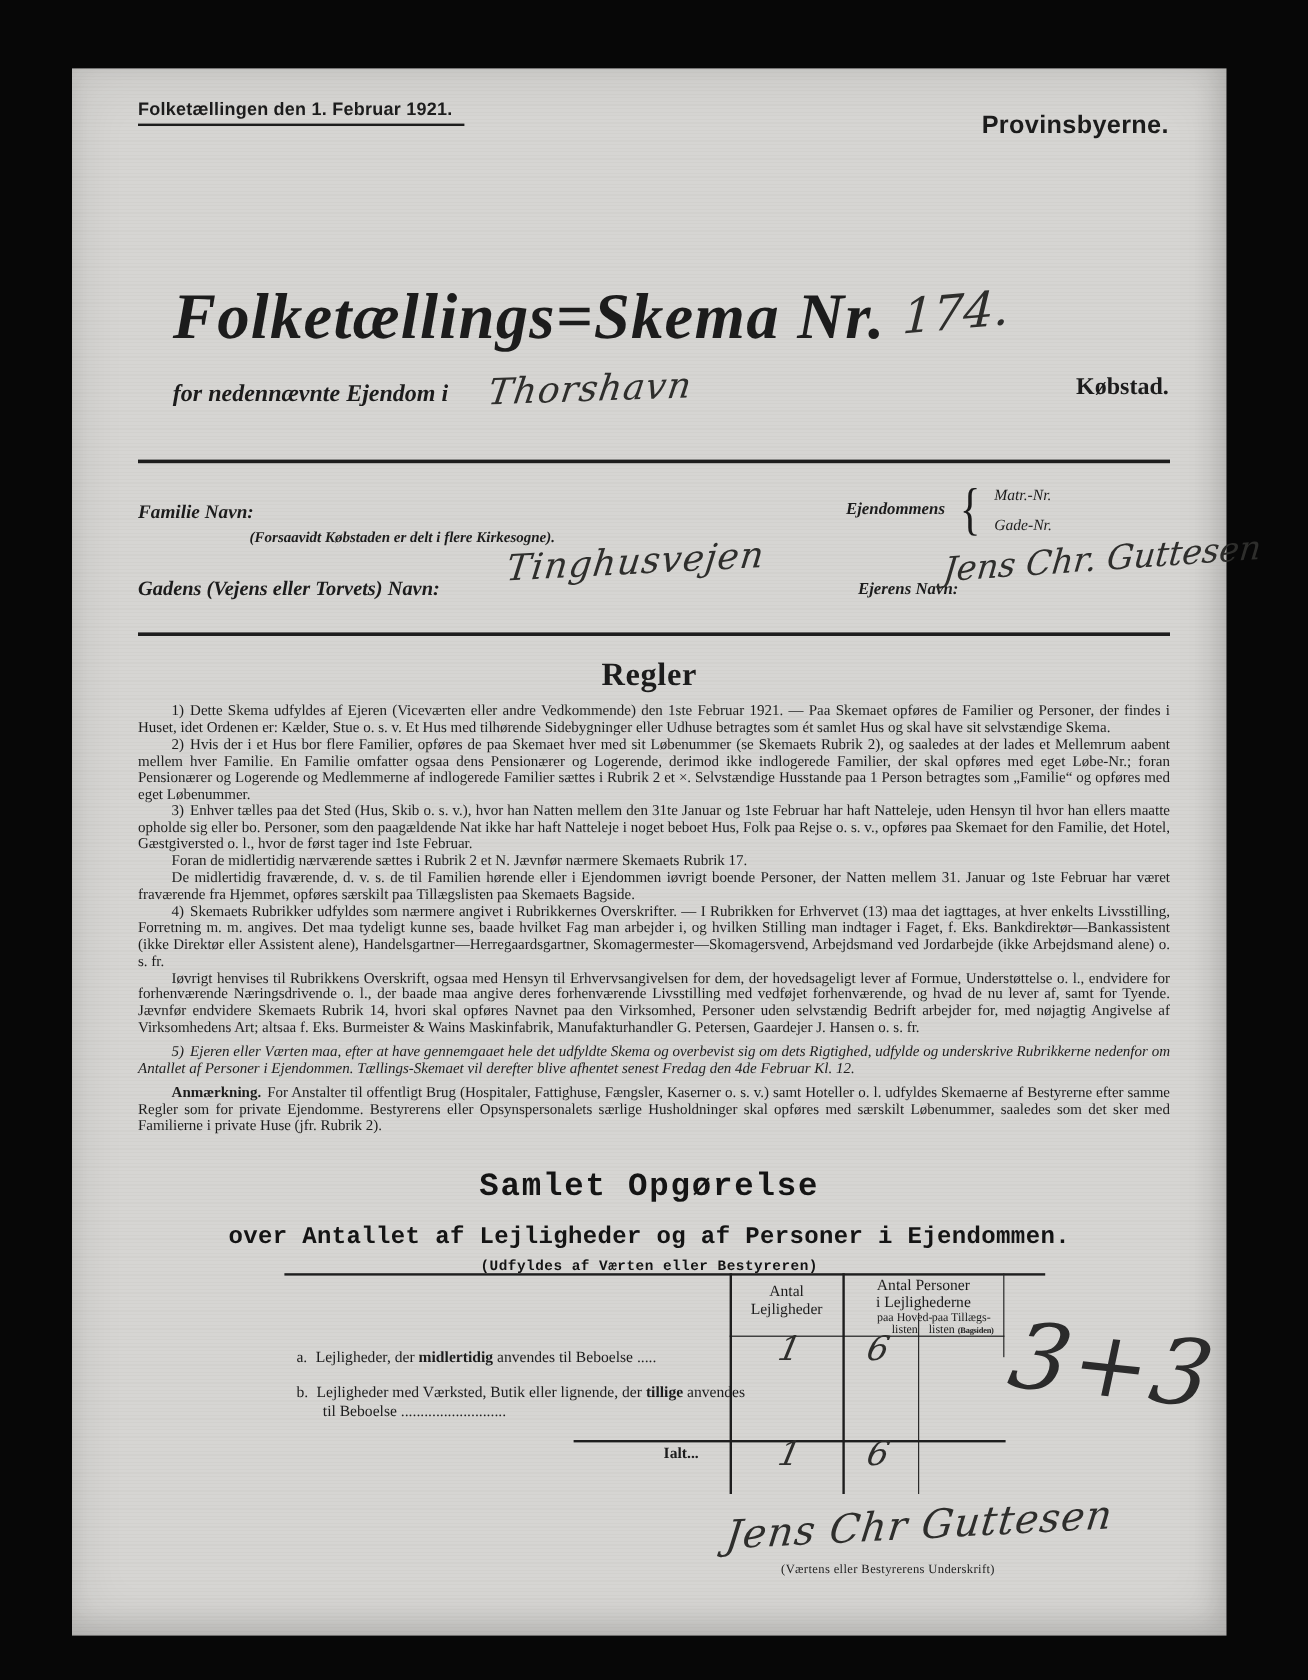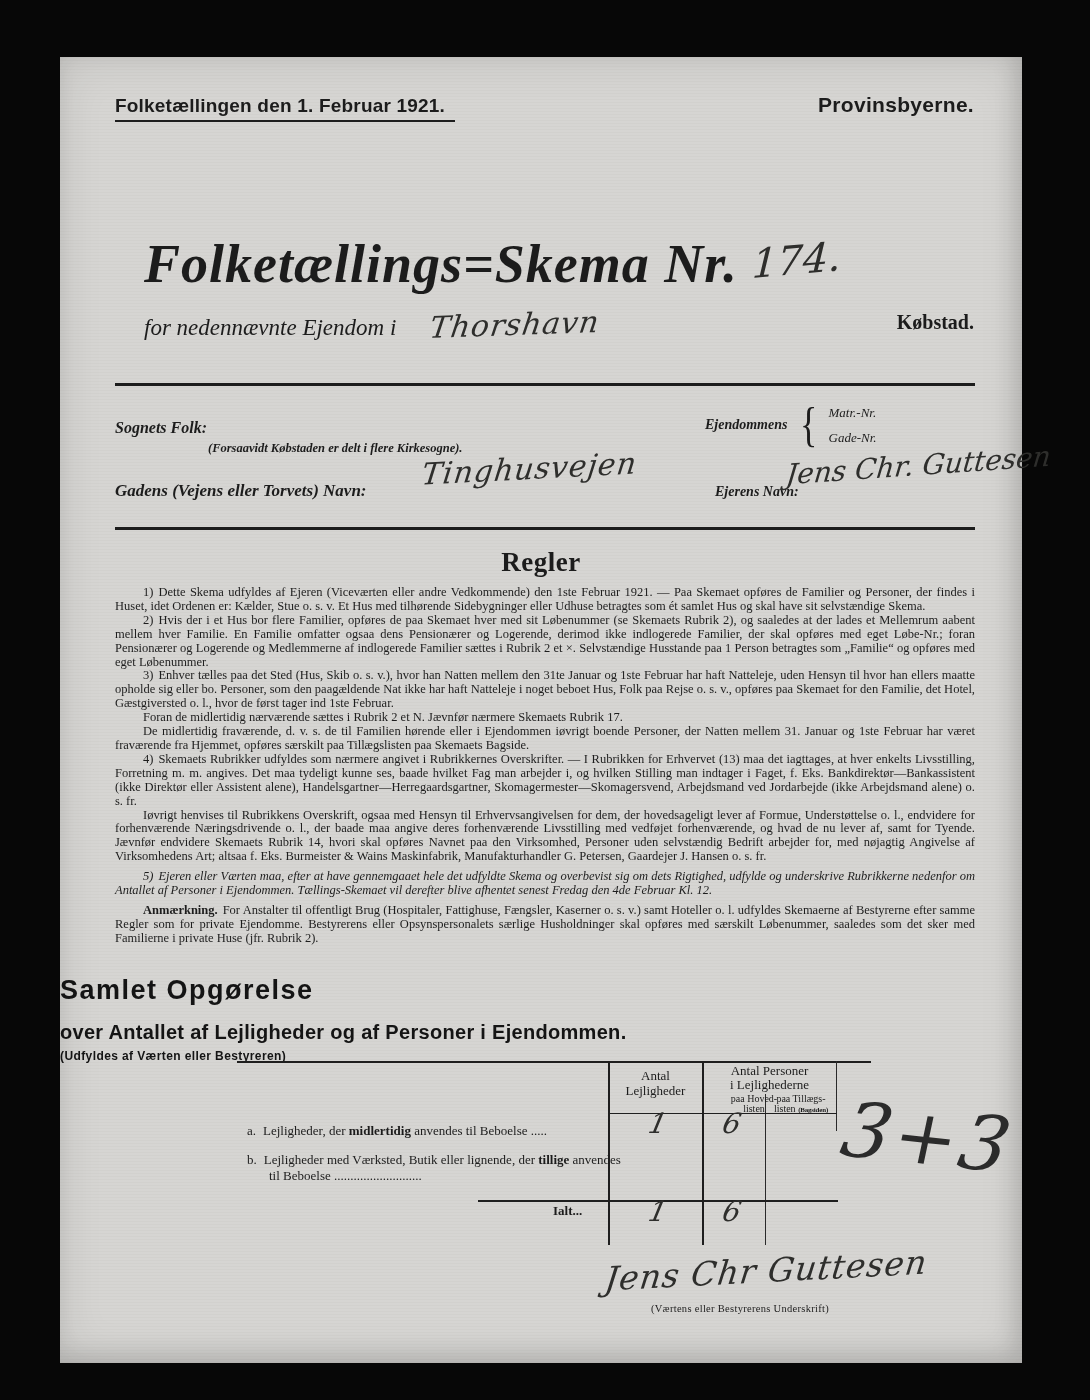--- a/index.html
+++ b/index.html
@@ -10,35 +10,35 @@
   }
   .paper{
     position:absolute;left:60px;top:57px;width:962px;height:1306px;
     background:#d6d5d2;
     background-image:repeating-linear-gradient(0deg, rgba(0,0,0,0.018) 0 1px, rgba(255,255,255,0.012) 1px 3px);
     box-shadow:inset 0 0 45px rgba(0,0,0,0.10), inset -7px -9px 22px rgba(0,0,0,0.12);
     color:#1c1c1c;
   }
   
   .stamp-left{
-    position:absolute;left:55px;top:38px;
-    font-family:"Liberation Sans",sans-serif;font-weight:bold;font-size:19px;
+    position:absolute;left:55px;top:26px;
+    font-family:"Liberation Sans",sans-serif;font-weight:bold;font-size:15px;
     border-bottom:2px solid #1d1d1d;padding:0 10px 3px 0;letter-spacing:.2px;text-align:center;
   }
   .stamp-right{
     position:absolute;right:48px;top:36px;
     font-family:"Liberation Sans",sans-serif;font-weight:bold;font-size:21px;letter-spacing:.3px;
   }
   
   .title-row{position:absolute;left:84px;top:176px;white-space:nowrap;}
   .title-main{font-style:italic;font-weight:bold;font-size:54px;letter-spacing:1px;}
   .hand{font-family:"DejaVu Serif",serif;font-style:italic;color:#2e2e2c;}
   .title-number{display:inline-block;font-size:40px;margin-left:14px;position:relative;top:-8px;transform:rotate(-5deg) skewX(-8deg);}
   .subtitle-row{position:absolute;left:84px;right:48px;top:250px;height:50px;}
-  .subtitle-left{font-style:italic;font-weight:normal;font-size:23px;}
+  .subtitle-left{font-style:italic;font-weight:bold;font-size:20px;}
   .town-hand{display:inline-block;font-size:30px;margin-left:34px;transform:rotate(-2deg) skewX(-10deg);letter-spacing:1px;}
   .kobstad{position:absolute;right:0;top:4px;font-weight:bold;font-size:20px;}
   
   .hrule{position:absolute;left:55px;width:860px;height:3px;background:#1d1d1d;}
   .hrule.r1{top:326px;}
   .hrule.r2{top:470px;}
   
   .f-sogn{position:absolute;left:55px;top:362px;font-style:italic;font-weight:bold;font-size:16px;}
   .f-sogn-note{position:absolute;left:148px;top:384px;font-style:italic;font-weight:bold;font-size:12.5px;}
   .f-ejd{position:absolute;left:645px;top:344px;display:flex;align-items:center;}
@@ -51,21 +51,21 @@
   .f-ejerens-val{position:absolute;left:726px;top:392px;font-size:28px;transform:rotate(-4deg) skewX(-10deg);white-space:nowrap;}
   
   .regler-h{position:absolute;left:0;width:100%;top:490px;text-align:center;font-weight:bold;font-size:27px;letter-spacing:.5px;margin:0;}
   .rules{position:absolute;left:55px;top:529px;width:860px;font-size:12.5px;line-height:13.9px;text-align:justify;color:#1d1d1d;}
   .rules p{margin:0;text-indent:28px;}
   .rules p.sp{margin-top:6px;}
   .rules p.it{font-style:italic;}
   .pnum{margin-right:5px;}
   .plead{font-weight:bold;margin-right:5px;}
   
-  .samlet{position:absolute;left:0;width:100%;top:918px;font-family:Liberation Sans, sans-serif;color:#141414;}
+  .samlet{position:absolute;left:0;width:100%;top:918px;text-align:center;font-family:Liberation Mono, monospace;color:#141414;}
   .samlet-title{font-size:27px;font-weight:bold;letter-spacing:1.5px;margin:0;}
   .samlet-sub{font-size:20px;font-weight:bold;margin-top:15px;letter-spacing:.3px;}
   .samlet-note{font-size:12px;font-weight:bold;margin-top:5px;letter-spacing:.4px;}
   
   .ttable{position:absolute;left:175px;top:1004px;width:648px;height:184px;font-size:13px;}
   .tl{position:absolute;background:#1e1e1e;}
   .t-top{left:2px;top:0;width:634px;height:2px;}
   .t-v1{left:373px;top:0;width:2px;height:184px;}
   .t-v2{left:467px;top:0;width:2px;height:184px;}
   .t-v3{left:530px;top:33px;width:1px;height:151px;background:#2a2a2a;}
@@ -104,21 +104,21 @@
     <span class="title-main">Folketællings=Skema Nr.</span><span class="hand title-number">174.</span>
   </div>
 
   <div class="subtitle-row">
     <span class="subtitle-left">for nedennævnte Ejendom i</span><span class="hand town-hand">Thorshavn</span>
     <span class="kobstad">Købstad.</span>
   </div>
 
   <div class="hrule r1"></div>
 
-  <div class="f-sogn">Sognets Folk:</div>
+  <div class="f-sogn">Familie Navn:</div>
   <div class="f-sogn-note">(Forsaavidt Købstaden er delt i flere Kirkesogne).</div>
 
   <div class="f-ejd">
     <span class="f-ejd-label">Ejendommens</span>
     <span class="f-brace">{</span>
     <span class="f-ejd-col">
       <span>Matr.-Nr.</span>
       <span>Gade-Nr.</span>
     </span>
   </div>

